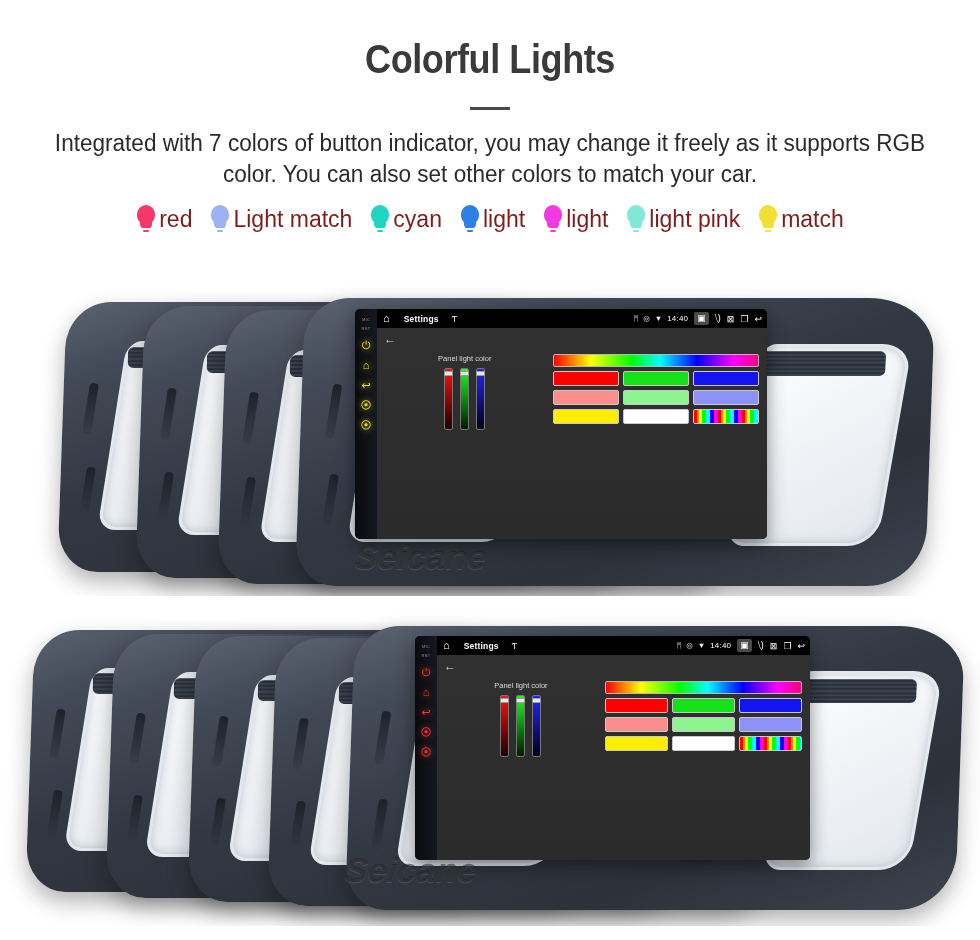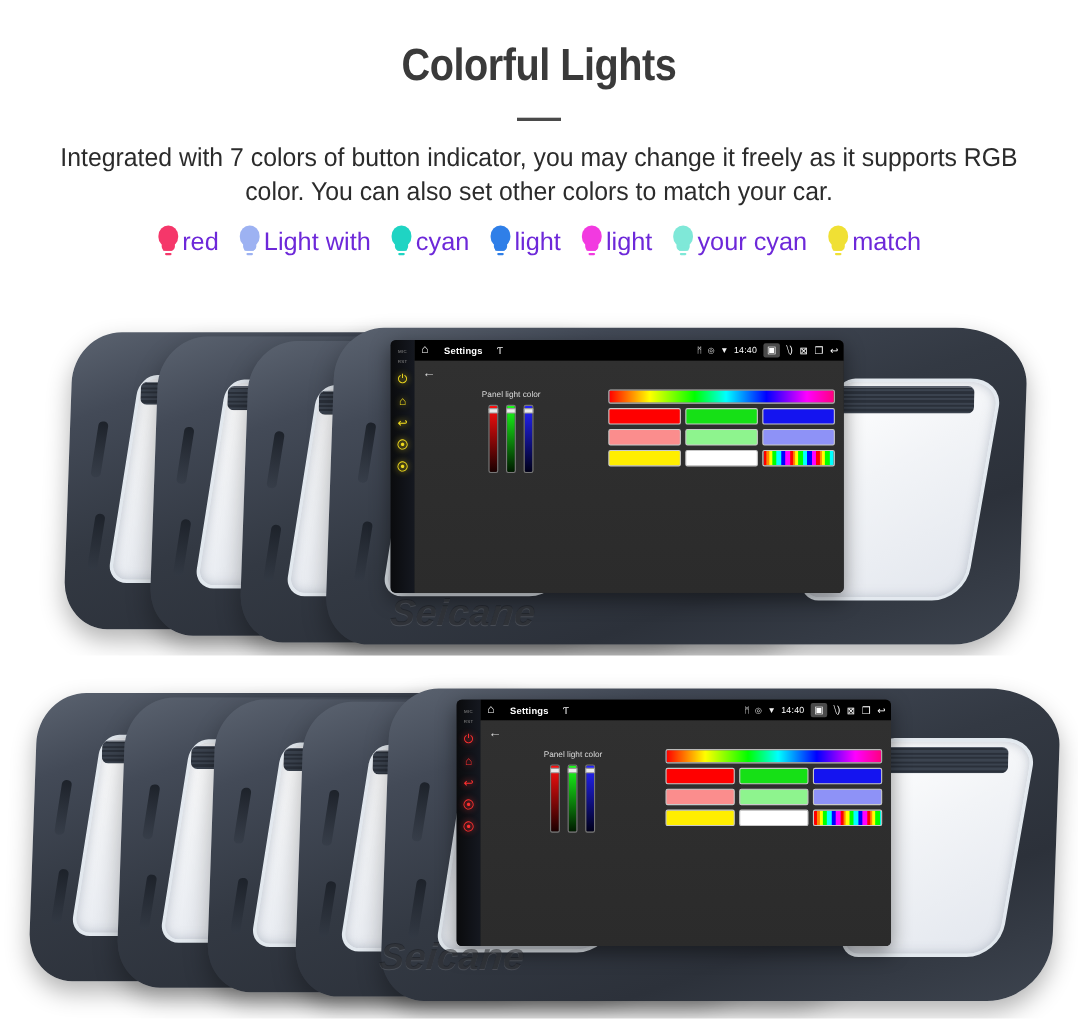--- a/index.html
+++ b/index.html
@@ -58,21 +58,21 @@
     background: inherit;
   }
   .bulb .base {
     position: absolute; left: 5.5px; top: 18px;
     width: 9px; height: 10px;
   }
   .bulb .base i {
     display:block; height: 2px; margin-bottom: 1.5px; border-radius: 1px;
   }
   .bulb .base i:nth-child(3){ width: 6px; margin-left: 1.5px; }
-  .legend-label { font-size: 23px; color: #6d28d9; white-space: nowrap; }
+  .legend-label { font-size: 23px; color: #7f1d1d; white-space: nowrap; }
 
   
   .photo {
     position: absolute;
     left: 0; width: 980px;
     overflow: hidden;
   }
   #photo-top { top: 276px; height: 320px; }
   #photo-bottom { top: 606px; height: 320px; }
 
@@ -217,21 +217,21 @@
       </div>
       <div class="legend-item">
         <span class="bulb">
           <span class="glass" style="background:#9db2f2"></span>
           <span class="base">
             <i style="background:#9db2f2"></i>
             <i style="background:#9db2f2"></i>
             <i style="background:#9db2f2"></i>
           </span>
         </span>
-        <span class="legend-label">Light with</span>
+        <span class="legend-label">Light match</span>
       </div>
       <div class="legend-item">
         <span class="bulb">
           <span class="glass" style="background:#1fd4c3"></span>
           <span class="base">
             <i style="background:#1fd4c3"></i>
             <i style="background:#1fd4c3"></i>
             <i style="background:#1fd4c3"></i>
           </span>
         </span>
@@ -261,21 +261,21 @@
       </div>
       <div class="legend-item">
         <span class="bulb">
           <span class="glass" style="background:#7fe8d8"></span>
           <span class="base">
             <i style="background:#7fe8d8"></i>
             <i style="background:#7fe8d8"></i>
             <i style="background:#7fe8d8"></i>
           </span>
         </span>
-        <span class="legend-label">your cyan</span>
+        <span class="legend-label">light pink</span>
       </div>
       <div class="legend-item">
         <span class="bulb">
           <span class="glass" style="background:#f0e034"></span>
           <span class="base">
             <i style="background:#f0e034"></i>
             <i style="background:#f0e034"></i>
             <i style="background:#f0e034"></i>
           </span>
         </span>

